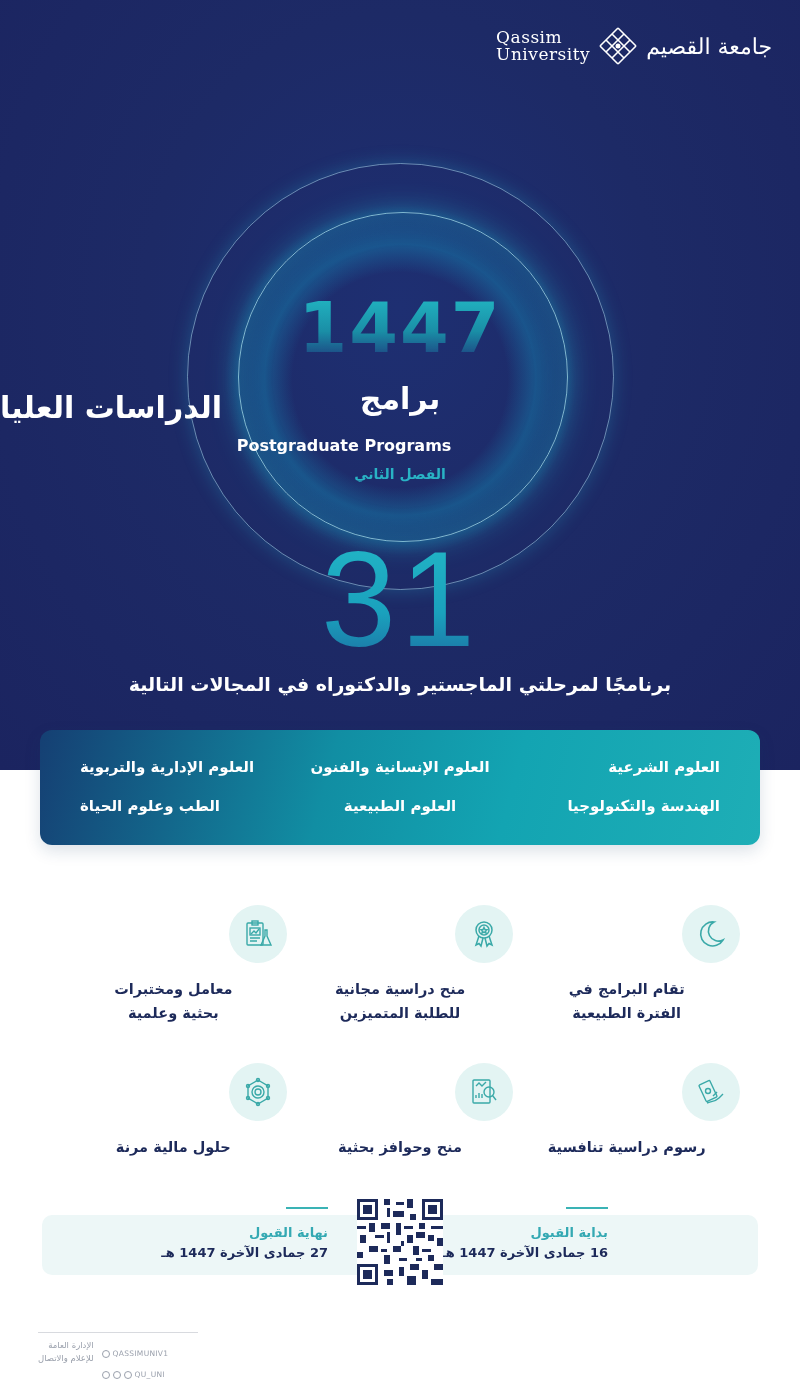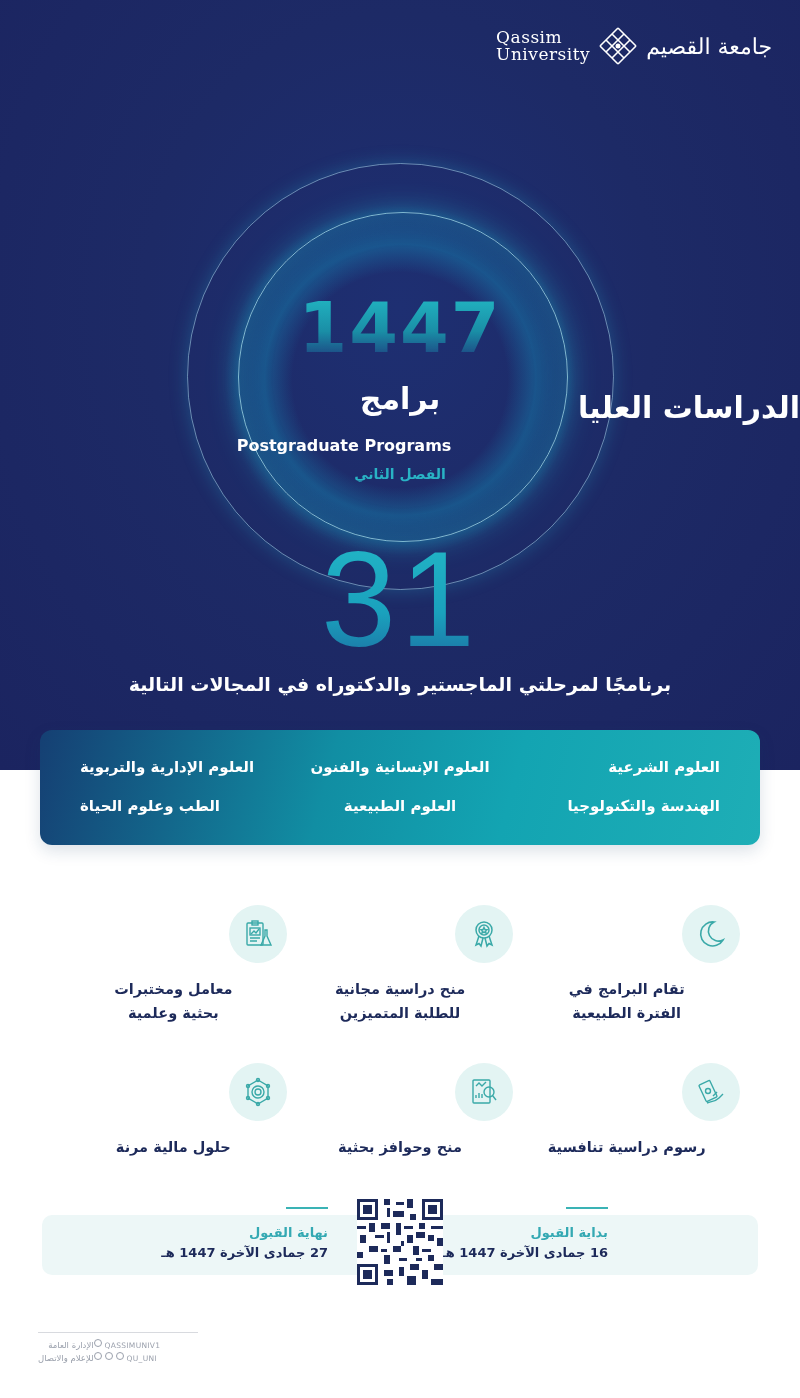--- a/index.html
+++ b/index.html
@@ -32,21 +32,21 @@
   .logo-ar { font-family: "DejaVu Serif", serif; font-size: 22px; direction: rtl; }
 
   .year {
     position: absolute; left: 0; width: 800px; top: 293px; text-align: center;
     font-family: "DejaVu Sans", sans-serif; font-weight: bold; font-size: 70px; line-height: 70px; letter-spacing: 2px;
     background: linear-gradient(180deg, #22b8c4 0%, #1a8ea6 55%, rgba(30,60,130,0.6) 100%);
     -webkit-background-clip: text; background-clip: text; color: transparent;
   }
   .title-ar1 { position: absolute; left: 0; width: 800px; top: 350px; text-align: center; direction: rtl;
     color: #ffffff; font-size: 30px; font-weight: bold; line-height: 36px; margin-top: 31px; }
-  .title-ar2 { position: absolute; left: 0; width: 800px; top: 390px; text-align: right; direction: rtl;
+  .title-ar2 { position: absolute; left: 0; width: 800px; top: 390px; text-align: left; direction: rtl;
     color: #ffffff; font-size: 30px; font-weight: bold; line-height: 36px; }
   .title-en { position: absolute; left: 0; width: 688px; top: 436px; text-align: center;
     color: #ffffff; font-size: 16px; font-weight: bold; }
   .semester { position: absolute; left: 0; width: 800px; top: 466px; text-align: center; direction: rtl;
     color: #29b3c5; font-size: 14px; font-weight: bold; }
 
   .count {
     position: absolute; left: 0; width: 800px; top: 535px; text-align: center;
     font-family: "Liberation Sans", sans-serif; font-size: 135px; line-height: 130px; letter-spacing: 4px;
     background: linear-gradient(180deg, #22b6c6 0%, #1aa1bd 60%, #1c6fa3 100%);
@@ -83,23 +83,23 @@
   .date-block .bar { position: absolute; top: -16px; right: 0; width: 42px; height: 2px; background: #3ab3b5; }
   .date-label { color: #34a9b3; font-size: 13px; font-weight: bold; line-height: 20px; }
   .date-value { color: #1d2a5a; font-size: 13px; font-weight: bold; line-height: 20px; }
   .date-start { right: 150px; }
   .date-end { right: 430px; }
 
   .qr { position: absolute; left: 357px; top: 1199px; width: 86px; height: 86px; background: #ffffff; }
   .qr svg { width: 86px; height: 86px; }
 
   .footer-rule { position: absolute; left: 38px; top: 1332px; width: 160px; height: 1px; background: #d8dadf; }
-  .footer { position: absolute; left: 38px; top: 1339px; display: flex; gap: 0; align-items: flex-start; color: #9aa0ac; }
+  .footer { position: absolute; left: 38px; top: 1339px; display: flex; gap: 8px; align-items: flex-start; color: #9aa0ac; }
   .footer-handles { font-size: 7.5px; line-height: 13px; letter-spacing: 0.3px; }
-  .handle { display: flex; gap: 3px; }
+  .handle { display: flex; align-items: center; gap: 3px; margin-top: 8px; }
   .soc { display: inline-block; width: 8px; height: 8px; border-radius: 50%; border: 1.2px solid #9aa0ac; }
   .footer-dept { direction: rtl; text-align: right; font-size: 8.5px; line-height: 13px; }
 </style>
 </head>
 <body>
 
 <div class="hero">
   <div class="glow"></div>
   <div class="ring-outer"></div>
   <div class="ring-inner"></div>

